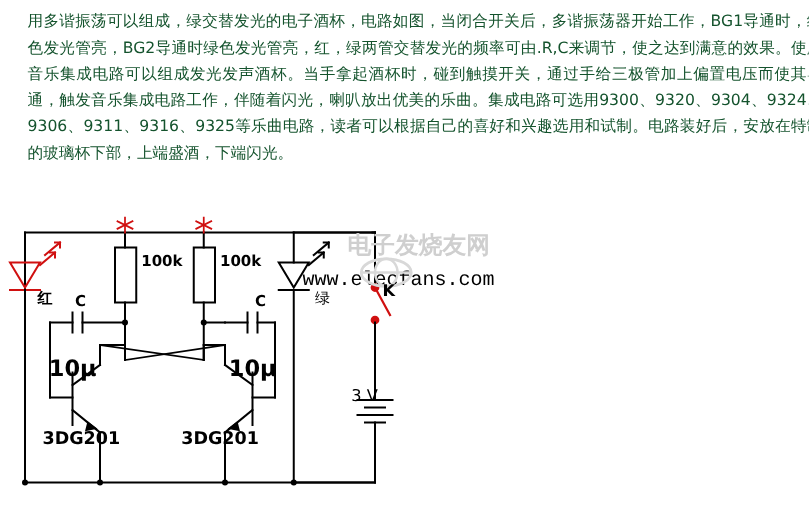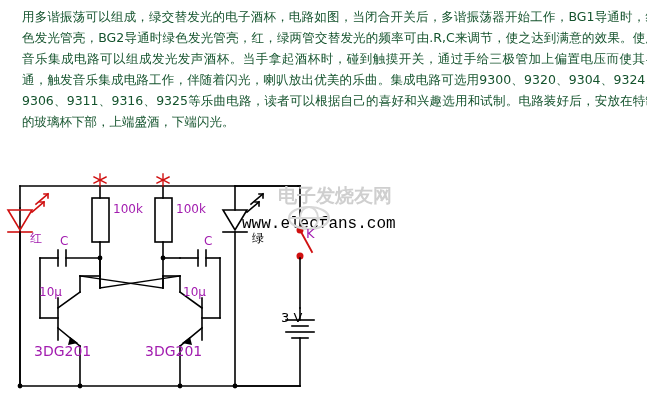--- a/index.html
+++ b/index.html
@@ -74,23 +74,23 @@
     width: 46px;
     height: 30px;
   }
 
   
   .lbl {
     position: absolute;
     font-family: "DejaVu Sans", "Liberation Sans", sans-serif;
     white-space: nowrap;
   }
-  .lbl-red { color: #a21caf; font-size: 12px; }
+  .lbl-red { color: #000000; font-size: 12px; font-weight: bold; }
   .lbl-blk { color: #000000; font-size: 12px; }
-  .lbl-big { font-size: 12px; }
+  .lbl-big { font-size: 18px; }
 </style>
 </head>
 <body>
 
 <div id="page">
 
   <div id="article">
     <p>用多谐振荡可以组成，绿交替发光的电子酒杯，电路如图，当闭合开关后，多谐振荡器开始工作，BG1导通时，红色发光管亮，BG2导通时绿色发光管亮，红，绿两管交替发光的频率可由.R,C来调节，使之达到满意的效果。使用音乐集成电路可以组成发光发声酒杯。当手拿起酒杯时，碰到触摸开关，通过手给三极管加上偏置电压而使其导通，触发音乐集成电路工作，伴随着闪光，喇叭放出优美的乐曲。集成电路可选用9300、9320、9304、9324、9306、9311、9316、9325等乐曲电路，读者可以根据自己的喜好和兴趣选用和试制。电路装好后，安放在特制的玻璃杯下部，上端盛酒，下端闪光。</p>
   </div>
 

